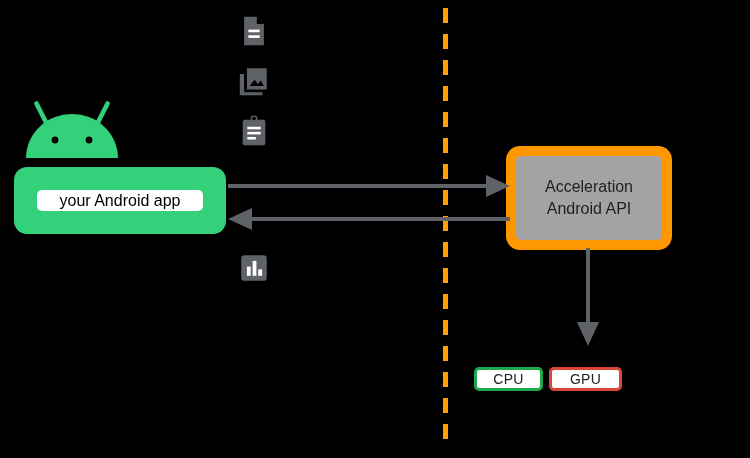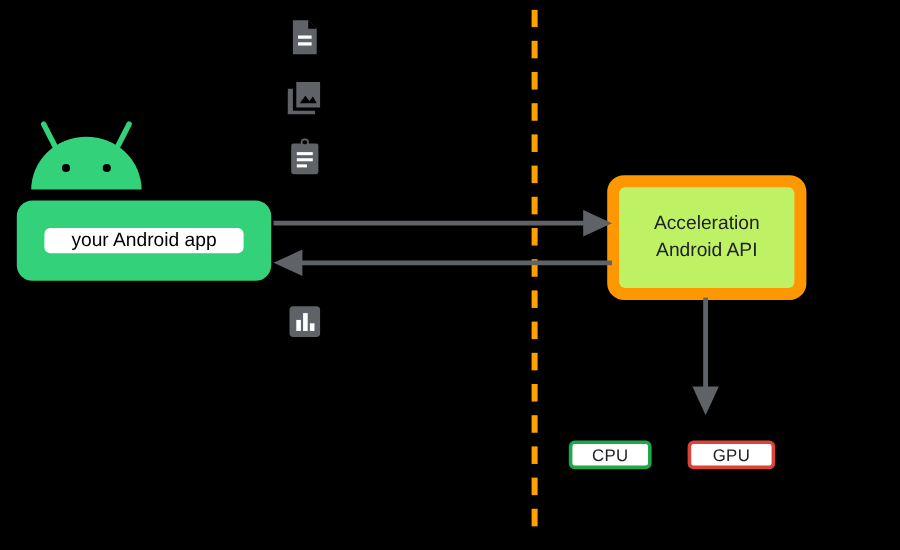--- a/index.html
+++ b/index.html
@@ -85,21 +85,21 @@
     height: 104px;
     box-sizing: border-box;
     background: #ff9800;
     border-radius: 14px;
     padding: 10px;
   }
   #api-box-inner {
     width: 100%;
     height: 100%;
     box-sizing: border-box;
-    background: #bef264;
+    background: #a3a3a3;
     border-radius: 5px;
     display: flex;
     flex-direction: column;
     align-items: center;
     justify-content: center;
   }
   .api-line {
     color: #202124;
     font-size: 16px;
     line-height: 22px;
@@ -128,21 +128,20 @@
     font-size: 14px;
     letter-spacing: 0.3px;
   }
   #chip-cpu {
     left: 474px; top: 367px; width: 69px;
     border: 3px solid #1ea84c;
   }
   #chip-gpu {
     left: 549px; top: 367px; width: 73px;
     border: 3px solid #db4437;
-    margin-left: 24px;
   }
 </style>
 </head>
 <body>
 
 <div id="canvas">
 
   <div id="android-robot">
     <svg viewBox="0 0 100 62" xmlns="http://www.w3.org/2000/svg" aria-hidden="true">
       <g fill="#33d17a">

